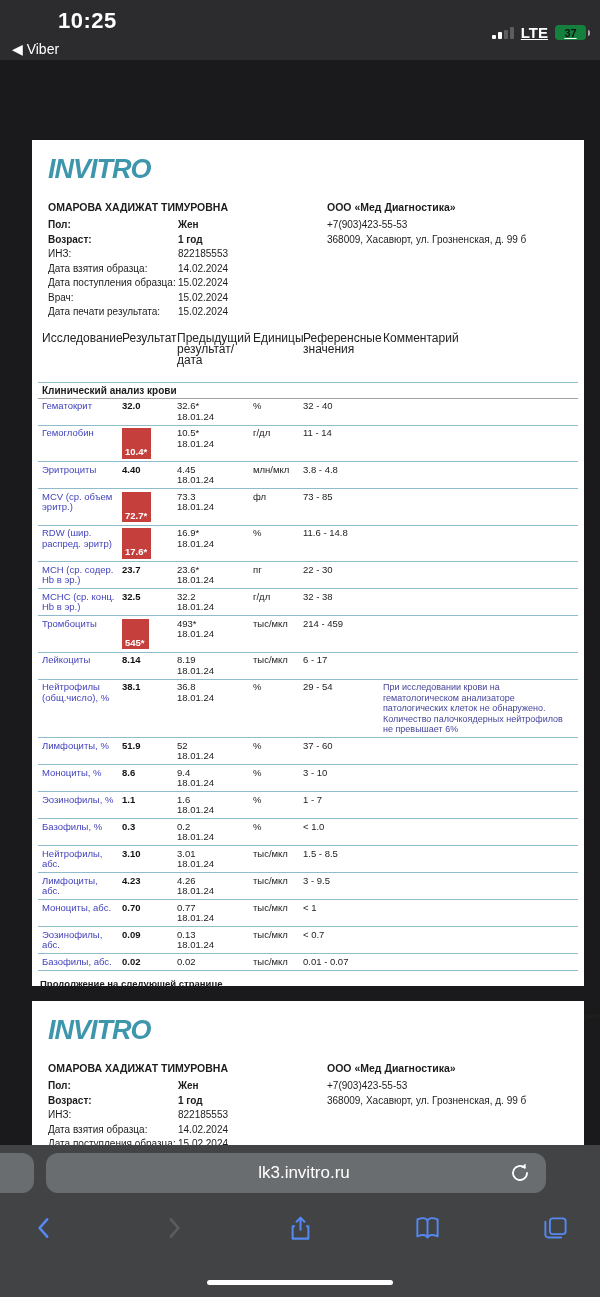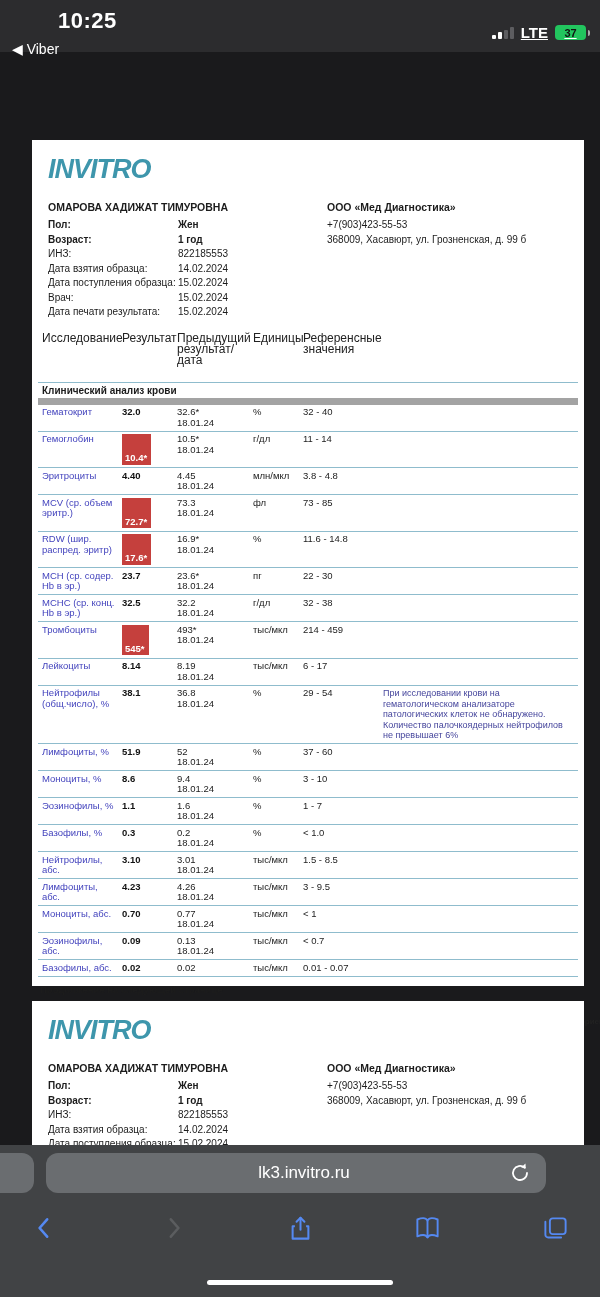--- a/index.html
+++ b/index.html
@@ -1,28 +1,28 @@
 <!DOCTYPE html>
 <html><head>
 <meta charset="utf-8">
 <style>
   html,body{margin:0;padding:0;background:#000;}
   *{box-sizing:border-box;font-family:"Liberation Sans",sans-serif;}
   #screen{position:relative;width:600px;height:1297px;background:#1a1a1c;overflow:hidden;margin:0 auto;}
 
   
-  .statusbar{position:absolute;top:0;left:0;width:600px;height:52px;background:#2c2c2e;color:#fff;}
+  .statusbar{position:absolute;top:0;left:0;width:600px;height:60px;background:#2c2c2e;color:#fff;}
   .sb-time{position:absolute;left:58px;top:8px;font-size:22px;font-weight:bold;letter-spacing:.5px;}
   .sb-back{position:absolute;left:12px;top:41px;font-size:14px;color:#fff;}
   .sb-right{position:absolute;right:14px;top:24px;display:flex;align-items:center;gap:7px;text-decoration:underline;}
   .sig{display:flex;align-items:flex-end;gap:2px;height:12px;}
   .sig i{width:4px;border-radius:1px;background:#fff;display:block;}
   .sig i.dim{background:#5d5d60;}
   .sb-lte{font-size:15px;font-weight:bold;}
-  .batt{position:relative;width:31px;height:15px;background:#22c55e;border-radius:4px;color:#111;
+  .batt{position:relative;width:31px;height:15px;background:#15803d;border-radius:4px;color:#111;
         font-size:11px;font-weight:bold;display:flex;align-items:center;justify-content:center;}
   .batt:after{content:"";position:absolute;right:-4px;top:4.5px;width:2.5px;height:6px;background:#fff;
         border-radius:0 2px 2px 0;opacity:.6;}
 
   
   .page{position:absolute;left:32px;width:552px;background:#fff;color:#1c1c1c;}
   #page1{top:140px;height:846px;}
   #page2{top:1001px;height:296px;overflow:hidden;}
   .logo{margin:14px 0 0 16px;font-size:27px;font-weight:bold;font-style:italic;
         color:#3e96ac;letter-spacing:-1px;}
@@ -34,21 +34,21 @@
   .inforow .lab{width:130px;}
   .inforow .bold{font-weight:bold;}
   .clinic-name{font-size:10.5px;font-weight:bold;margin-bottom:5px;}
   .clinic-line{font-size:10px;line-height:14.5px;}
 
   
   .rtable{margin:10px 6px 0 6px;}
   .thead,.trow{display:grid;grid-template-columns:78px 53px 74px 48px 78px 1fr;column-gap:2px;}
   .thead{font-size:12px;color:#222;padding:3px 0 16px 0;border-bottom:1px solid #8fbccd;line-height:11px;}
   .thead span{padding-left:4px;}
-  .section{font-size:10px;font-weight:bold;padding:2px 0 2px 4px;border-bottom:7px solid #a3a3a3;}
+  .section{font-size:10px;font-weight:bold;padding:2px 0 2px 4px;border-bottom:1px solid #a3a3a3;}
   .trow{font-size:9.5px;line-height:10.5px;padding:2.5px 0;border-bottom:1px solid #8fbccd;align-items:start;}
   .trow>span{padding-left:4px;}
   .c-name{color:#4343bd;}
   .c-res i{font-style:normal;font-weight:bold;color:#111;}
   .c-res i.flagged{background:#c5403d;color:#fff;padding:19px 4px 1px 3px;display:inline-block;}
   .c-prev i{display:block;font-style:normal;}
   .c-com{font-size:9px;color:#45459c;line-height:10.5px;padding-right:6px;}
   .continuation{font-size:9.5px;font-weight:bold;margin:7px 0 4px 8px;}
 
   
@@ -144,20 +144,21 @@
       </div>
     </div>
 
     <div class="rtable">
       <div class="thead">
         <span>Исследование</span>
         <span>Результат</span>
         <span>Предыдущий результат/дата</span>
         <span>Единицы</span>
         <span>Референсные значения</span>
+        <span>Комментарий</span>
       </div>
       <div class="section">Клинический анализ крови</div>
       <div>
 
           <div class="trow">
             <span class="c-name">Гематокрит</span>
             <span class="c-res"><i>32.0</i></span>
             <span class="c-prev">
               <i>32.6*</i>
               <i>18.01.24</i>

